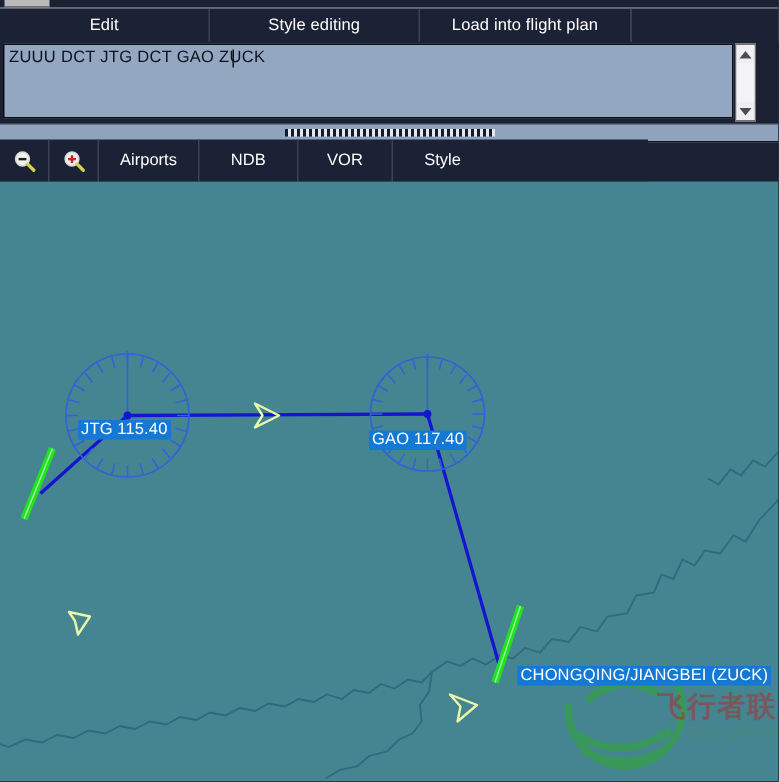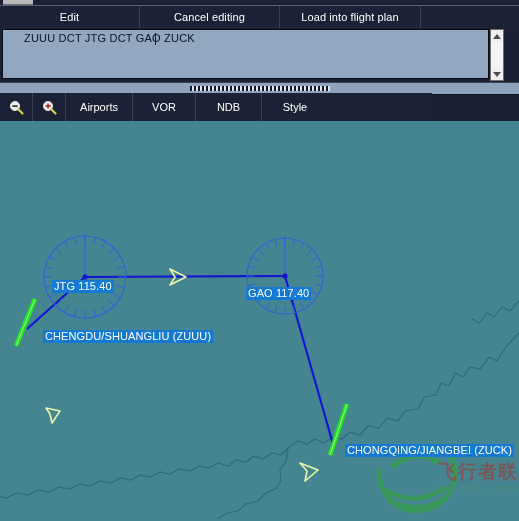--- a/index.html
+++ b/index.html
@@ -88,21 +88,20 @@
     overflow: hidden;
   }
   .editor-text {
     position: absolute;
     left: 3px;
     top: 2px;
     font-size: 11px;
     color: #0d1320;
     letter-spacing: 0.2px;
     white-space: pre;
-    margin-left: 18px;
   }
   .caret {
     position: absolute;
     left: 152px;
     top: 3px;
     width: 1px;
     height: 12px;
     background: #101010;
   }
 
@@ -283,21 +282,21 @@
 
 <div id="app">
 
   <div class="chrome-fragment"></div>
 
   <div class="cmdbar">
     <div class="cmdbtn edit">
       <span>Edit</span>
     </div>
     <div class="cmdbtn cancel">
-      <span>Cancel editing</span>
+      <span>Style editing</span>
     </div>
     <div class="cmdbtn load">
       <span>Load into flight plan</span>
     </div>
     <div class="cmdbtn filler"></div>
   </div>
 
   <div class="editor-wrap">
     <div class="editor-box">
       <div class="editor-text">ZUUU DCT JTG DCT GAO ZUCK</div>
@@ -336,25 +335,25 @@
           <circle cx="6" cy="6" r="4.6" fill="#f2f2f2" stroke="#d8d8d8" stroke-width="1"></circle>
           <rect x="3.4" y="5.3" width="5.2" height="1.6" fill="#cc2222"></rect>
           <rect x="5.2" y="3.5" width="1.6" height="5.2" fill="#cc2222"></rect>
           <line x1="9.3" y1="9.3" x2="13.5" y2="13.5" stroke="#d9d34a" stroke-width="2.2" stroke-linecap="round"></line>
         </svg>
       </span>
     </div>
     <div class="menuitem mi-airports">
       <span>Airports</span>
     </div>
+    <div class="menuitem mi-ndb">
+      <span>NDB</span>
+    </div>
     <div class="menuitem mi-vor">
       <span>VOR</span>
-    </div>
-    <div class="menuitem mi-ndb">
-      <span>NDB</span>
     </div>
     <div class="menuitem mi-style">
       <span>Style</span>
     </div>
   </div>
 
   <div class="map">
     <svg width="519" height="400" viewBox="0 0 519 400">
 
       <g stroke="#2b6b79" stroke-width="1.2" fill="none" opacity="0.95">
@@ -460,21 +459,20 @@
       <g opacity="0.55" fill="none" stroke="#2fa82f" stroke-width="5">
         <path d="M379 350 a38 38 0 1 0 64 -26" stroke-linecap="round"></path>
         <path d="M391 346 q26 -20 48 -4"></path>
         <path d="M383 368 q32 20 64 -2"></path>
         <path d="M388 379 q30 16 58 -2"></path>
       </g>
     </svg>
 
     <div class="maplabel lbl-jtg">JTG 115.40</div>
     <div class="maplabel lbl-gao">GAO 117.40</div>
-    <div class="maplabel lbl-zuuu">CHENGDU/SHUANGLIU (ZUUU)</div>
     <div class="maplabel lbl-zuck">CHONGQING/JIANGBEI (ZUCK)</div>
 
     <div class="watermark">
       <div class="wm-text">飞行者联盟</div>
       <div class="wm-sub">FLYING UNION</div>
     </div>
   </div>
 
 </div>
 

